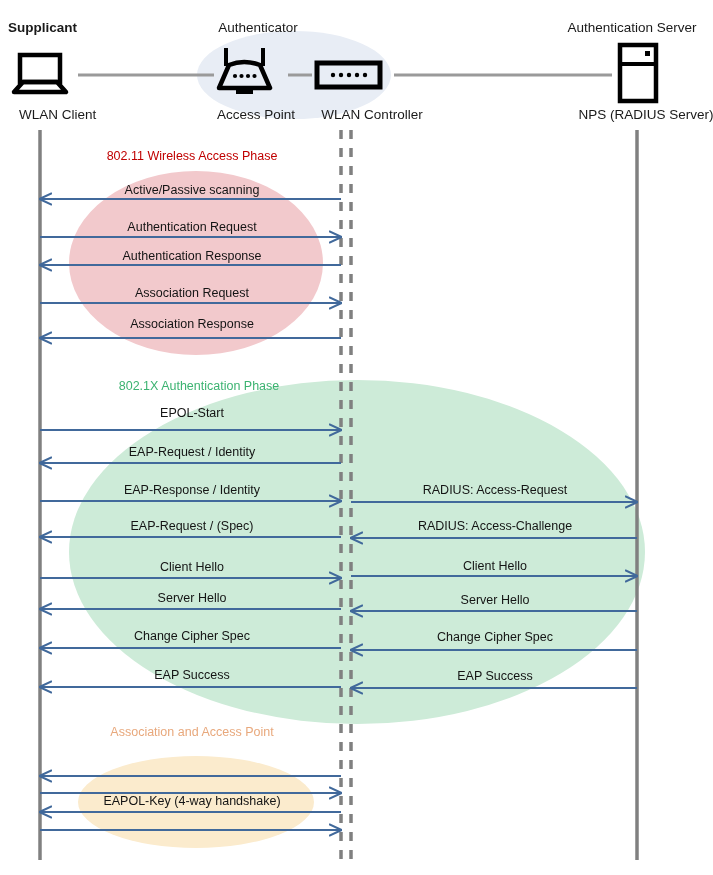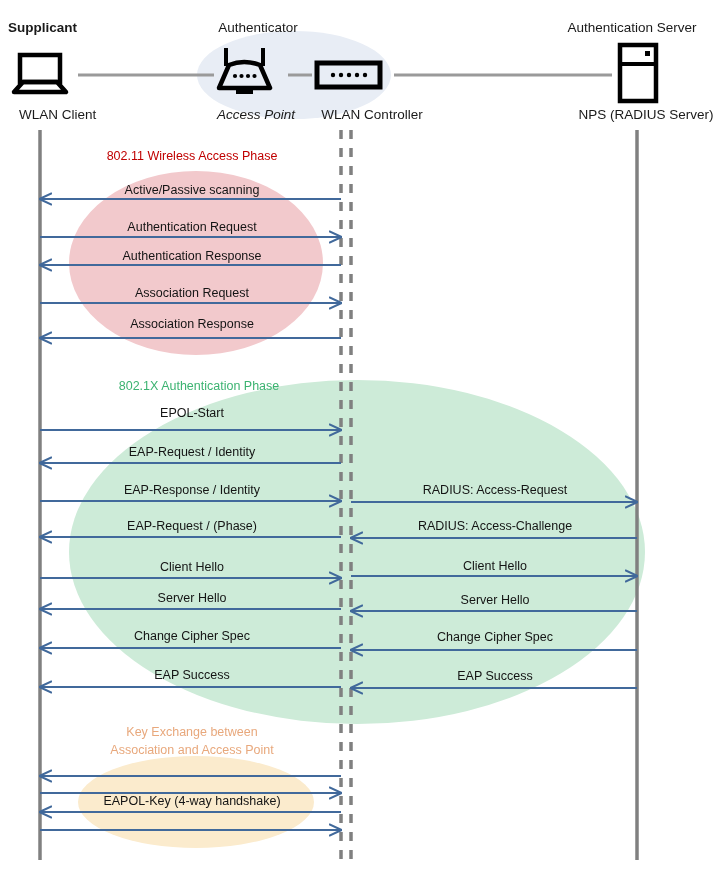--- a/index.html
+++ b/index.html
@@ -156,43 +156,42 @@
         <line x1="637" y1="650" x2="351" y2="650" stroke="#41699B" stroke-width="1.9" marker-end="url(#arrowL)"></line>
         <line x1="637" y1="688" x2="351" y2="688" stroke="#41699B" stroke-width="1.9" marker-end="url(#arrowL)"></line>
       </g>
   </svg>
 
   <div class="actor-top-label" style="left:8px; top:21px;font-weight:bold;">Supplicant</div>
   <div class="actor-top-label" style="left:258px; top:21px; transform:translateX(-50%);">Authenticator</div>
   <div class="actor-top-label" style="left:632px; top:21px; transform:translateX(-50%);">Authentication Server</div>
 
   <div class="actor-bottom-label" style="left:7px; top:108px;">WLAN Client</div>
-  <div class="actor-bottom-label" style="left:244px; top:108px; transform:translateX(-50%);font-style:italic;">Access Point</div>
+  <div class="actor-bottom-label" style="left:244px; top:108px; transform:translateX(-50%);">Access Point</div>
   <div class="actor-bottom-label" style="left:360px; top:108px; transform:translateX(-50%);">WLAN Controller</div>
   <div class="actor-bottom-label" style="left:634px; top:108px; transform:translateX(-50%);">NPS (RADIUS Server)</div>
 
   <div class="phase-title" style="left:192px; top:147px; transform:translateX(-50%); color:#C00000;">802.11 Wireless Access Phase</div>
 
   <div class="phase-title" style="left:199px; top:377px; transform:translateX(-50%); color:#3CB371;">802.1X Authentication Phase</div>
 
   <div class="phase-title multiline" style="left:192px; top:723px; transform:translateX(-50%); color:#E8A87C; width:230px;">
-    <div>Key Exchange between</div>
     <div>Association and Access Point</div>
   </div>
 
   <div id="label-layer">
       <div class="msg-label" style="left: 192px; top: 184px;">Active/Passive scanning</div>
       <div class="msg-label" style="left: 192px; top: 221px;">Authentication Request</div>
       <div class="msg-label" style="left: 192px; top: 250px;">Authentication Response</div>
       <div class="msg-label" style="left: 192px; top: 287px;">Association Request</div>
       <div class="msg-label" style="left: 192px; top: 318px; text-align: center;">Association Response</div>
       <div class="msg-label" style="left: 192px; top: 407px;">EPOL-Start</div>
       <div class="msg-label" style="left: 192px; top: 446px;">EAP-Request / Identity</div>
       <div class="msg-label" style="left: 192px; top: 484px;">EAP-Response / Identity</div>
-      <div class="msg-label" style="left: 192px; top: 520px;">EAP-Request / (Phase)</div>
+      <div class="msg-label" style="left: 192px; top: 520px;">EAP-Request / (Spec)</div>
       <div class="msg-label" style="left: 192px; top: 561px;">Client Hello</div>
       <div class="msg-label" style="left: 192px; top: 592px;">Server Hello</div>
       <div class="msg-label" style="left: 192px; top: 630px;">Change Cipher Spec</div>
       <div class="msg-label" style="left: 192px; top: 669px;">EAP Success</div>
       <div class="msg-label" style="left: 192px; top: 795px;">EAPOL-Key (4-way handshake)</div>
       <div class="msg-label" style="left: 495px; top: 484px;">RADIUS: Access-Request</div>
       <div class="msg-label" style="left: 495px; top: 520px;">RADIUS: Access-Challenge</div>
       <div class="msg-label" style="left: 495px; top: 560px;">Client Hello</div>
       <div class="msg-label" style="left: 495px; top: 594px;">Server Hello</div>
       <div class="msg-label" style="left: 495px; top: 631px;">Change Cipher Spec</div>

